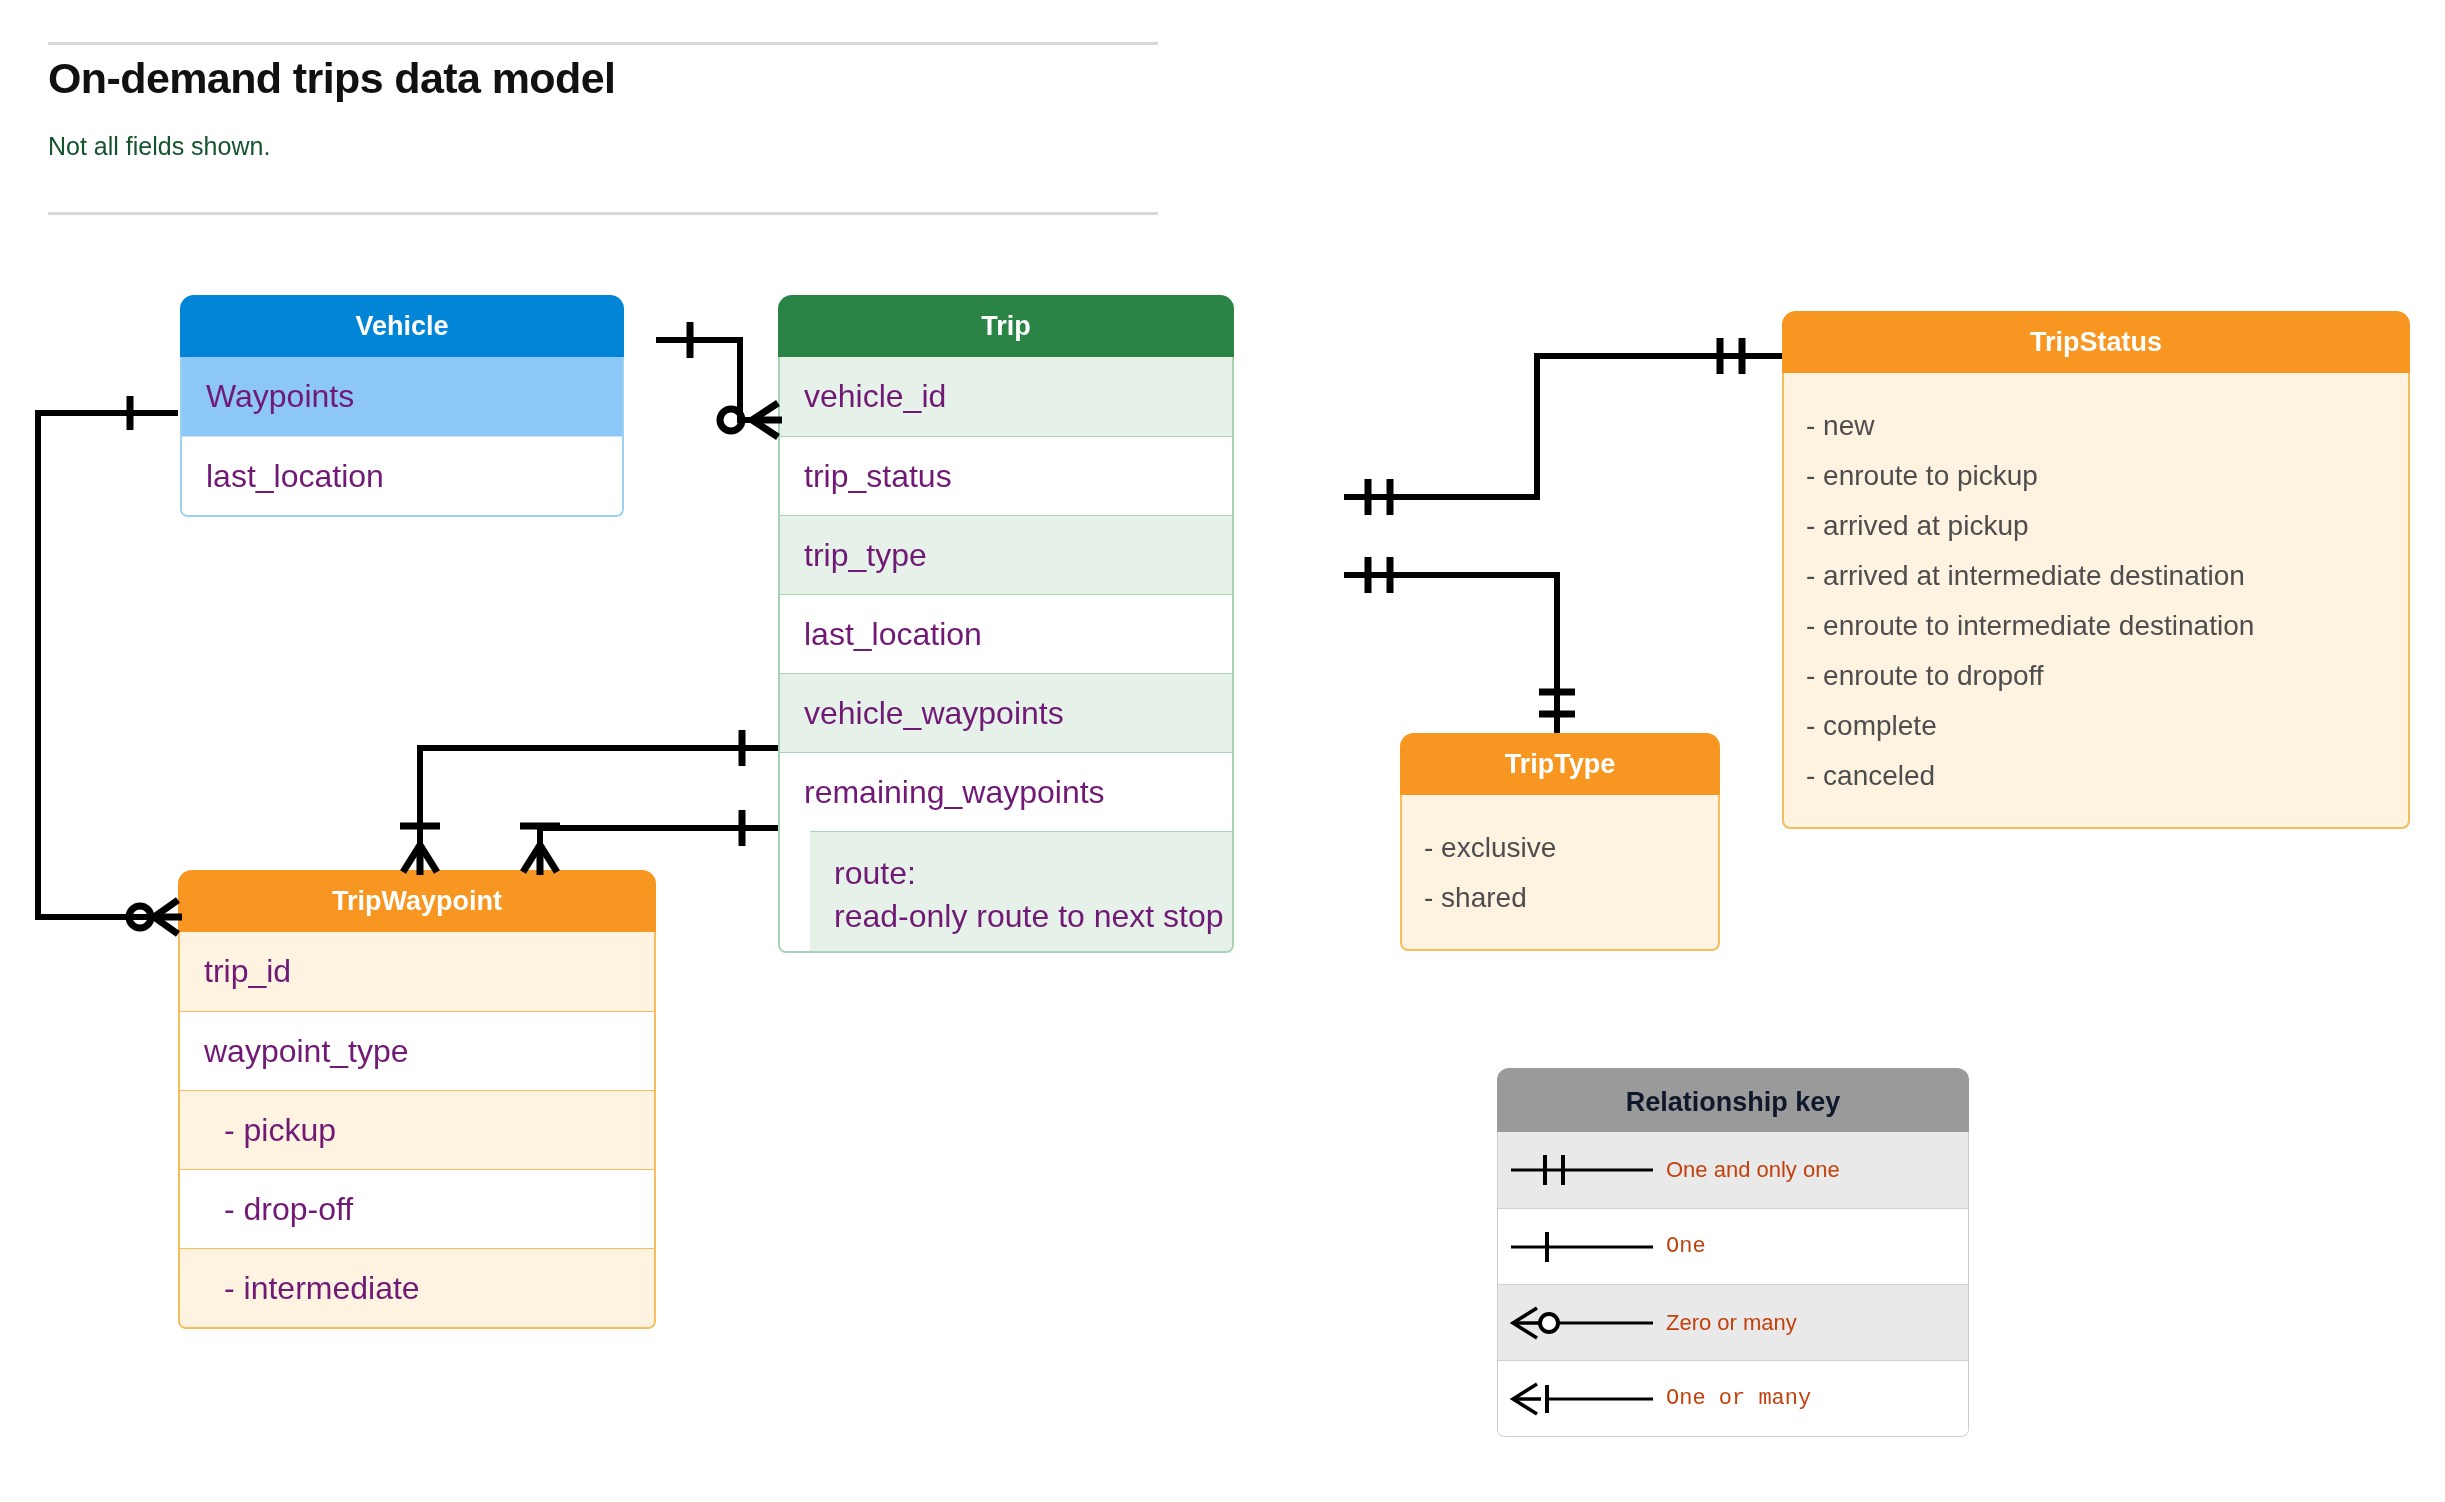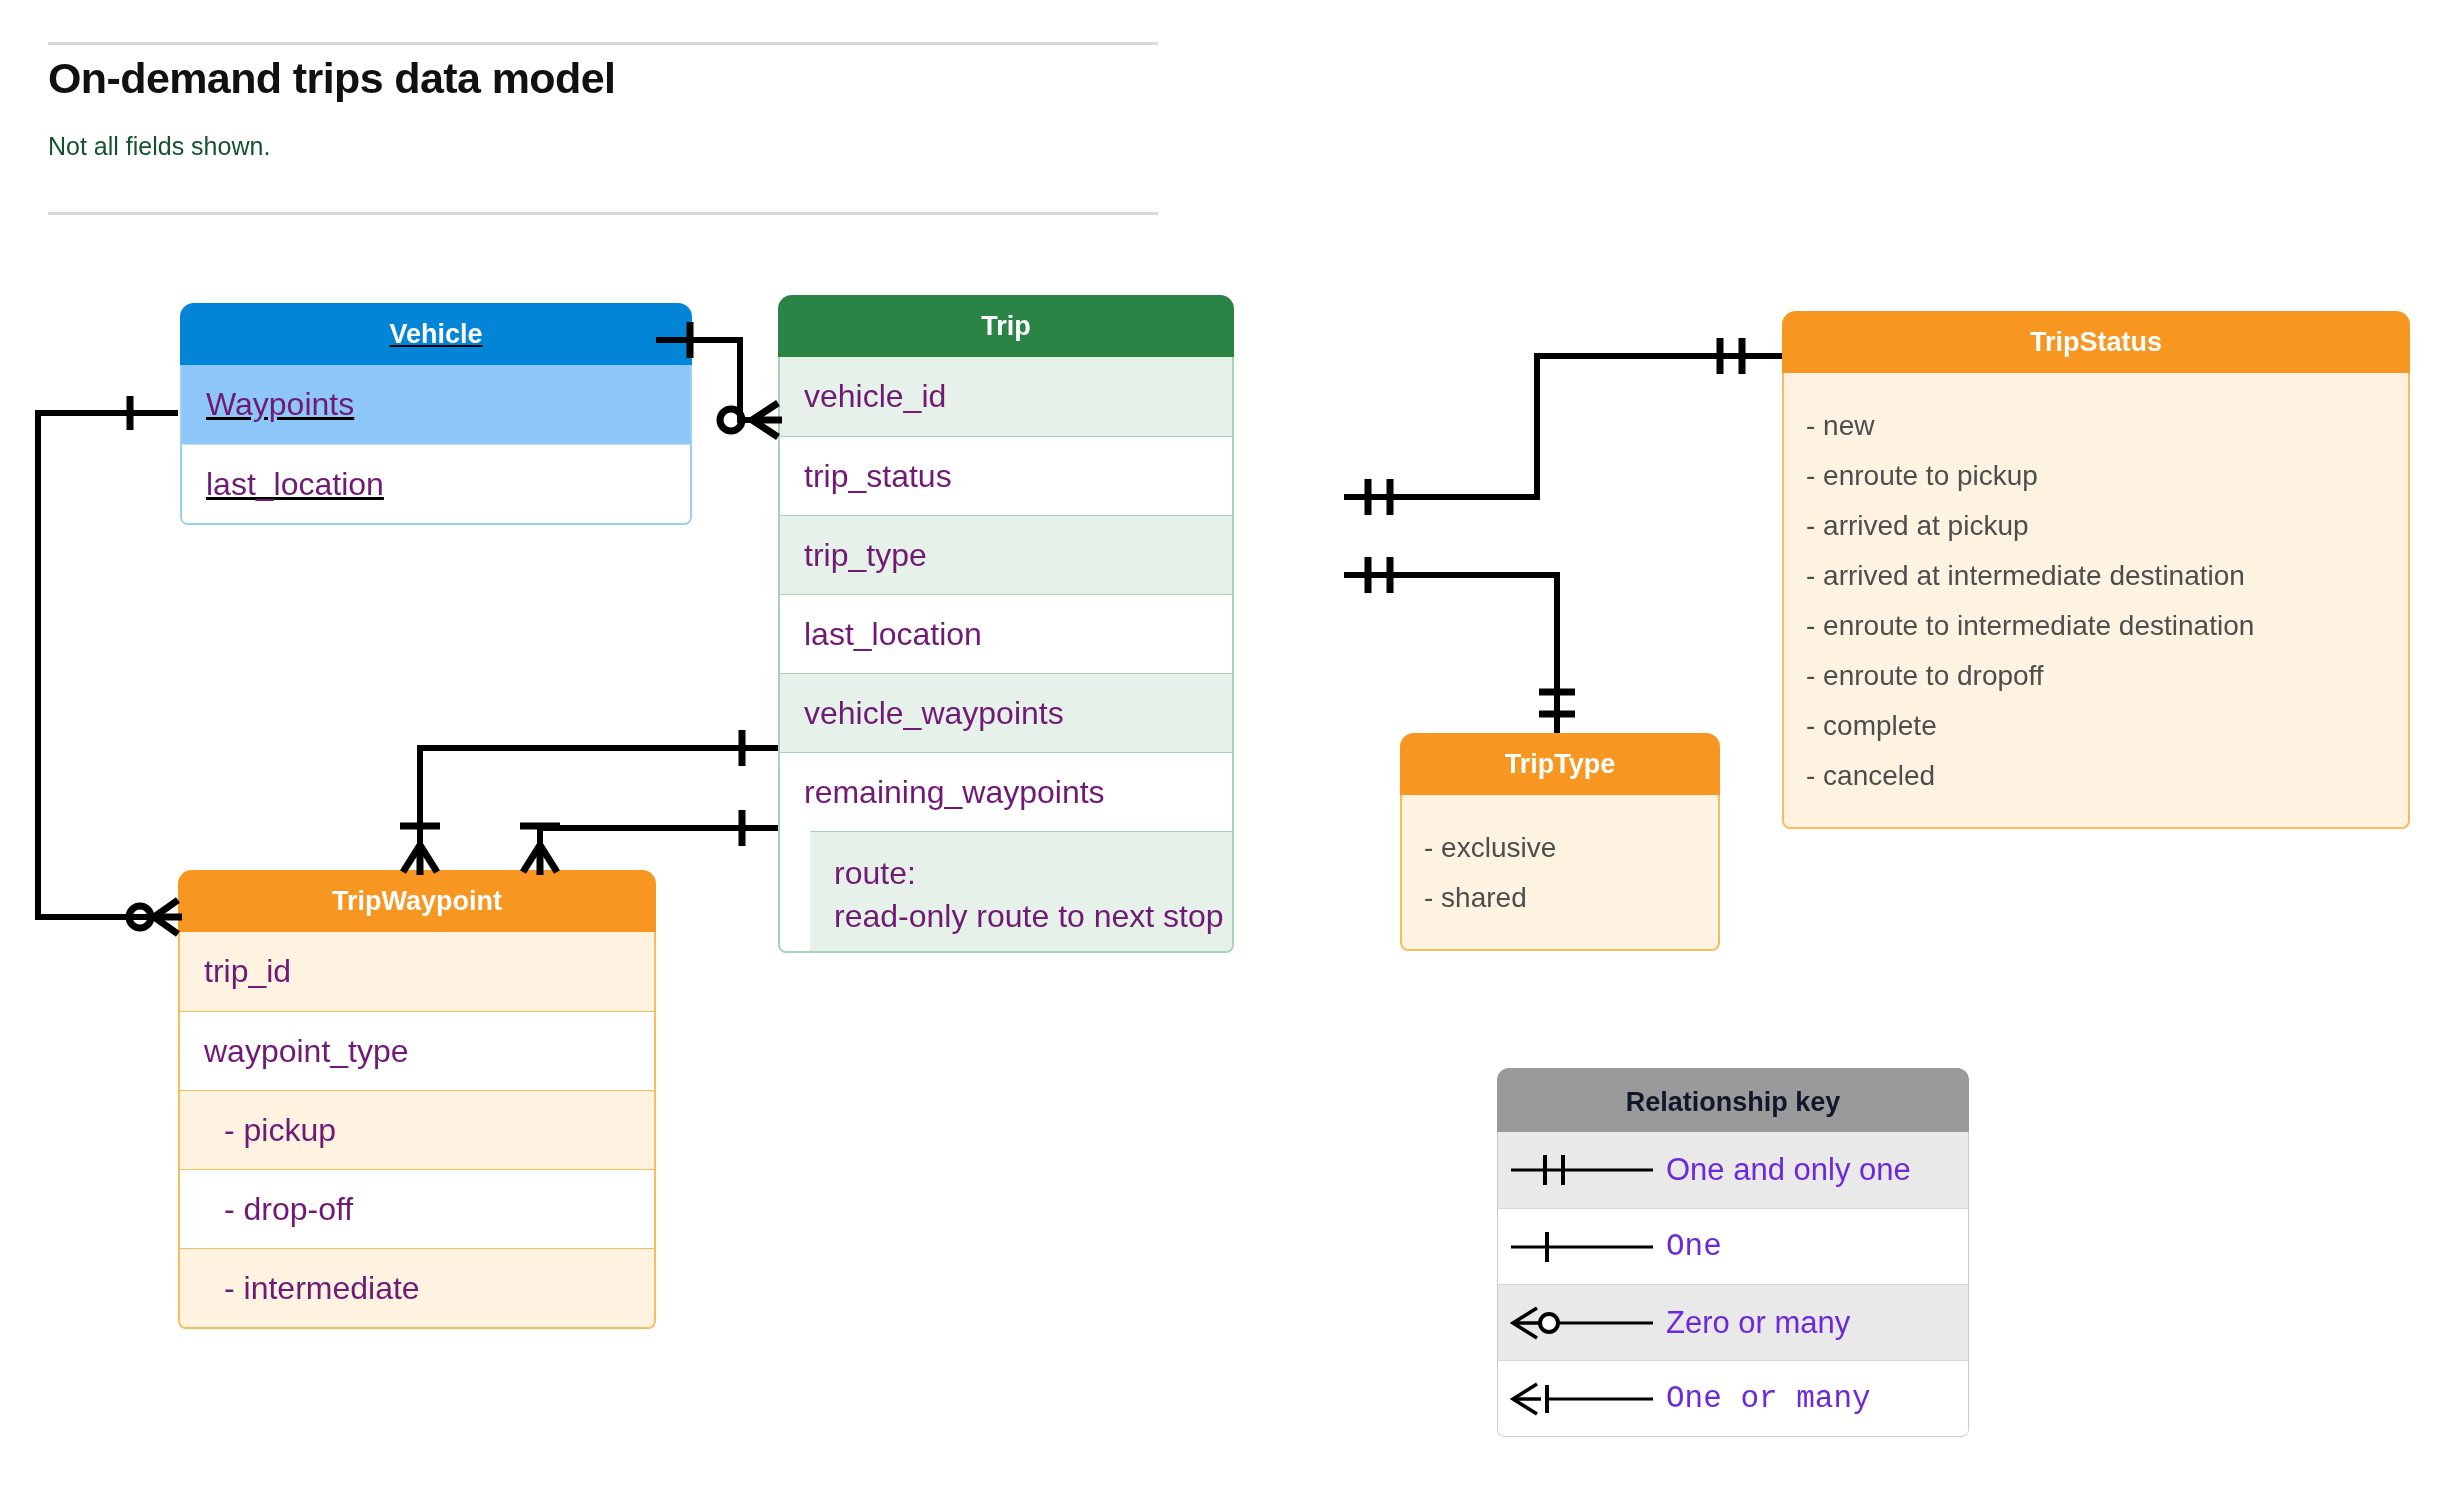--- a/index.html
+++ b/index.html
@@ -164,22 +164,22 @@
   .legend-row.plain { background: #ffffff; font-family: Liberation Mono, monospace; }
   .legend-symbol {
     width: 168px;
     flex: 0 0 168px;
     height: 76px;
     display: flex;
     align-items: center;
     justify-content: center;
   }
   .legend-label {
-    font-size: 31px;
-    color: #6d28d9;
+    font-size: 22px;
+    color: #c2410c;
     white-space: nowrap;
   }
 
   
   #wires {
     position: absolute;
     left: 0;
     top: 0;
     width: 2445px;
     height: 1502px;
@@ -193,21 +193,21 @@
 </head>
 <body>
 
 <div id="canvas">
 
   <div class="rule" id="rule-top"></div>
   <div id="page-title">On-demand trips data model</div>
   <div id="page-subtitle">Not all fields shown.</div>
   <div class="rule" id="rule-bottom"></div>
 
-  <div class="entity" id="vehicle" style="left:180px; top:303px; width:512px;text-decoration:underline;">
+  <div class="entity" id="vehicle" style="left:180px; top:295px; width:444px;">
     <div class="entity-title v-head">Vehicle</div>
     <div class="entity-body v-body">
       <div class="field v-row-alt">Waypoints</div>
       <div class="field v-row">last_location</div>
     </div>
   </div>
 
   <div class="entity" id="trip" style="left:778px; top:295px; width:456px;">
     <div class="entity-title t-head">Trip</div>
     <div class="entity-body t-body">

